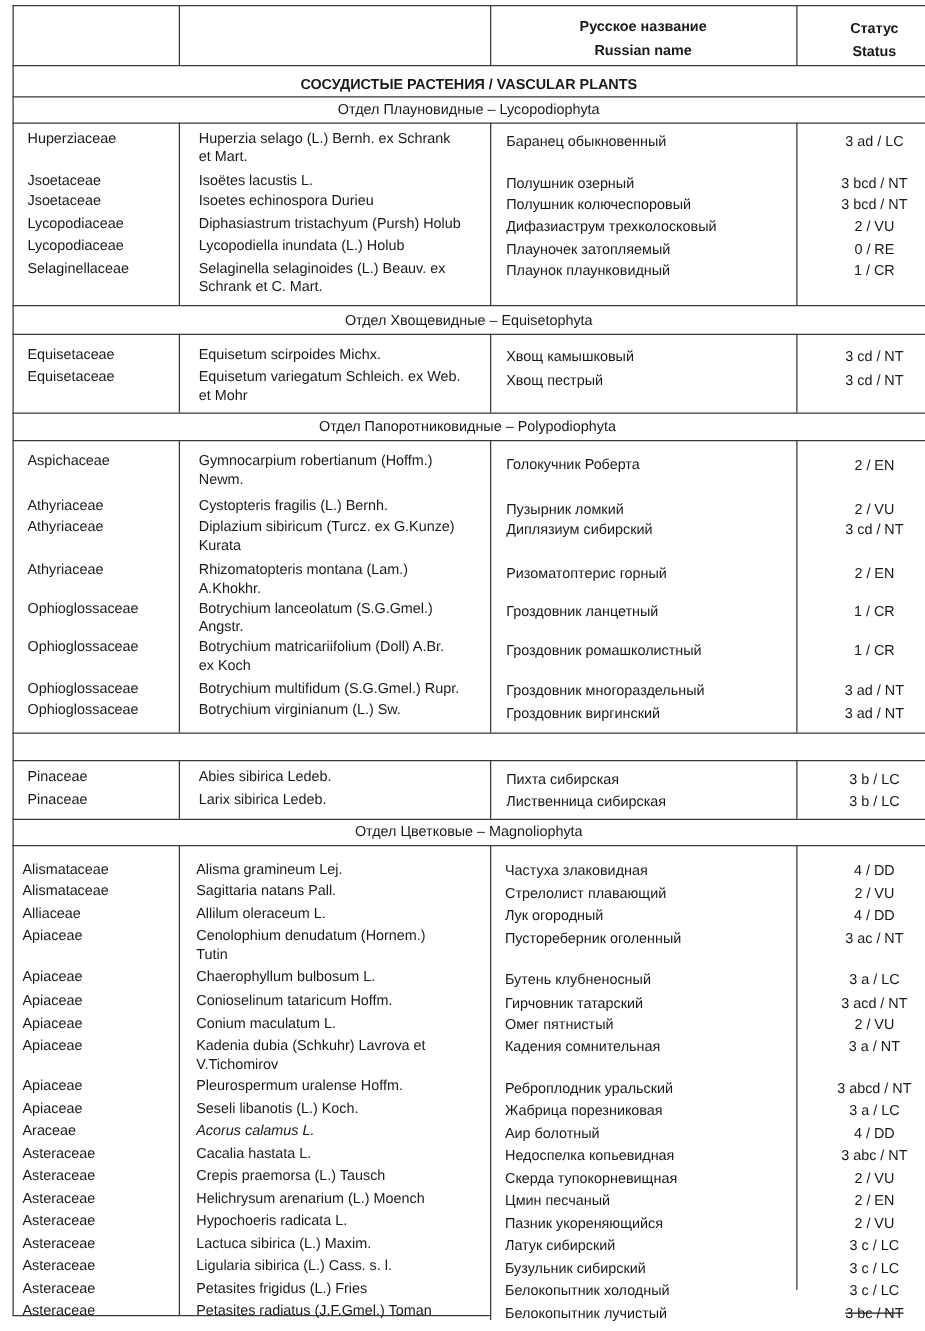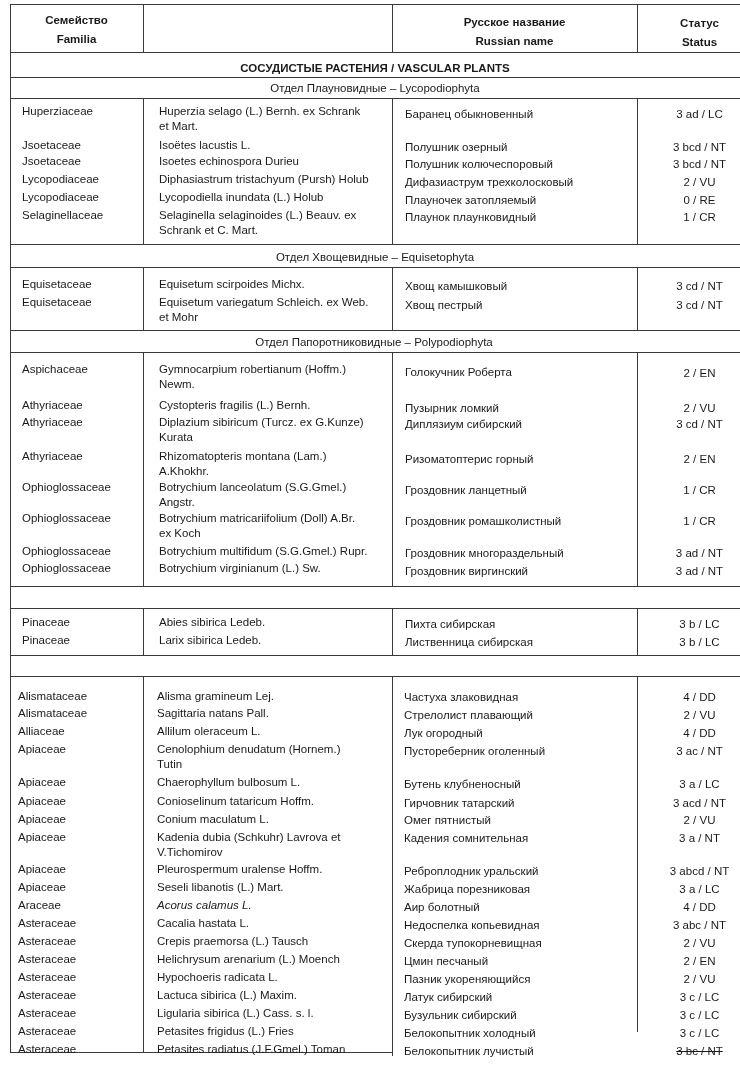--- a/index.html
+++ b/index.html
@@ -20,24 +20,20 @@
 
   <div class="hline" style="left:10px; top:4px; width:730px;"></div>
   <div class="vline" style="left:10px; top:4px; height:1048px;"></div>
   <div class="hline" style="left:10px; top:1052px; width:382px;"></div>
 
   <div class="vline" style="left:143px; top:4px; height:48px;"></div>
   <div class="vline" style="left:392px; top:4px; height:48px;"></div>
   <div class="vline" style="left:637px; top:4px; height:48px;"></div>
   <div class="hline" style="left:10px; top:52px; width:730px;"></div>
 
-  <div class="txt hdr" style="left:10px; top:11px; width:133px;">
-    <div>Семейство</div>
-    <div>Familia</div>
-  </div>
   <div class="txt hdr" style="left:392px; top:13px; width:245px;">
     <div>Русское название</div>
     <div>Russian name</div>
   </div>
   <div class="txt hdr" style="left:637px; top:14px; width:125px;">
     <div>Статус</div>
     <div>Status</div>
   </div>
 
   <div class="txt hdr" style="left:10px; top:59px; width:730px;">СОСУДИСТЫЕ РАСТЕНИЯ / VASCULAR PLANTS</div>
@@ -183,20 +179,21 @@
     <div class="txt center" style="left:637px; top:616px; width:125px;">3 b / LC</div>
   </div>
   <div>
     <div class="txt" style="left:22px; top:632px;">Pinaceae</div>
     <div class="txt" style="left:159px; top:632px;">Larix sibirica Ledeb.</div>
     <div class="txt" style="left:405px; top:634px;">Лиственница сибирская</div>
     <div class="txt center" style="left:637px; top:634px; width:125px;">3 b / LC</div>
   </div>
 
   <div class="hline" style="left:10px; top:655px; width:730px;"></div>
+  <div class="txt center" style="left:10px; top:658px; width:730px;">Отдел Цветковые – Magnoliophyta</div>
   <div class="hline" style="left:10px; top:676px; width:730px;"></div>
   <div class="vline" style="left:143px; top:676px; height:376px;"></div>
   <div class="vline" style="left:392px; top:676px; height:380px;"></div>
   <div class="vline" style="left:637px; top:676px; height:356px;"></div>
 
   <div>
     <div class="txt" style="left:18px; top:688px;">Alismataceae</div>
     <div class="txt" style="left:157px; top:688px;">Alisma gramineum Lej.</div>
     <div class="txt" style="left:404px; top:689px;">Частуха злаковидная</div>
     <div class="txt center" style="left:637px; top:689px; width:125px;">4 / DD</div>
@@ -246,21 +243,21 @@
     <div class="txt center" style="left:637px; top:830px; width:125px;">3 a / NT</div>
   </div>
   <div>
     <div class="txt" style="left:18px; top:861px;">Apiaceae</div>
     <div class="txt" style="left:157px; top:861px;">Pleurospermum uralense Hoffm.</div>
     <div class="txt" style="left:404px; top:863px;">Реброплодник уральский</div>
     <div class="txt center" style="left:637px; top:863px; width:125px;">3 abcd / NT</div>
   </div>
   <div>
     <div class="txt" style="left:18px; top:879px;">Apiaceae</div>
-    <div class="txt" style="left:157px; top:879px;">Seseli libanotis (L.) Mart.</div>
+    <div class="txt" style="left:157px; top:879px;">Seseli libanotis (L.) Koch.</div>
     <div class="txt" style="left:404px; top:881px;">Жабрица порезниковая</div>
     <div class="txt center" style="left:637px; top:881px; width:125px;">3 a / LC</div>
   </div>
   <div>
     <div class="txt" style="left:18px; top:897px;">Araceae</div>
     <div class="txt" style="left:157px; top:897px;font-style:italic;">Acorus calamus L.</div>
     <div class="txt" style="left:404px; top:899px;">Аир болотный</div>
     <div class="txt center" style="left:637px; top:899px; width:125px;">4 / DD</div>
   </div>
   <div>

